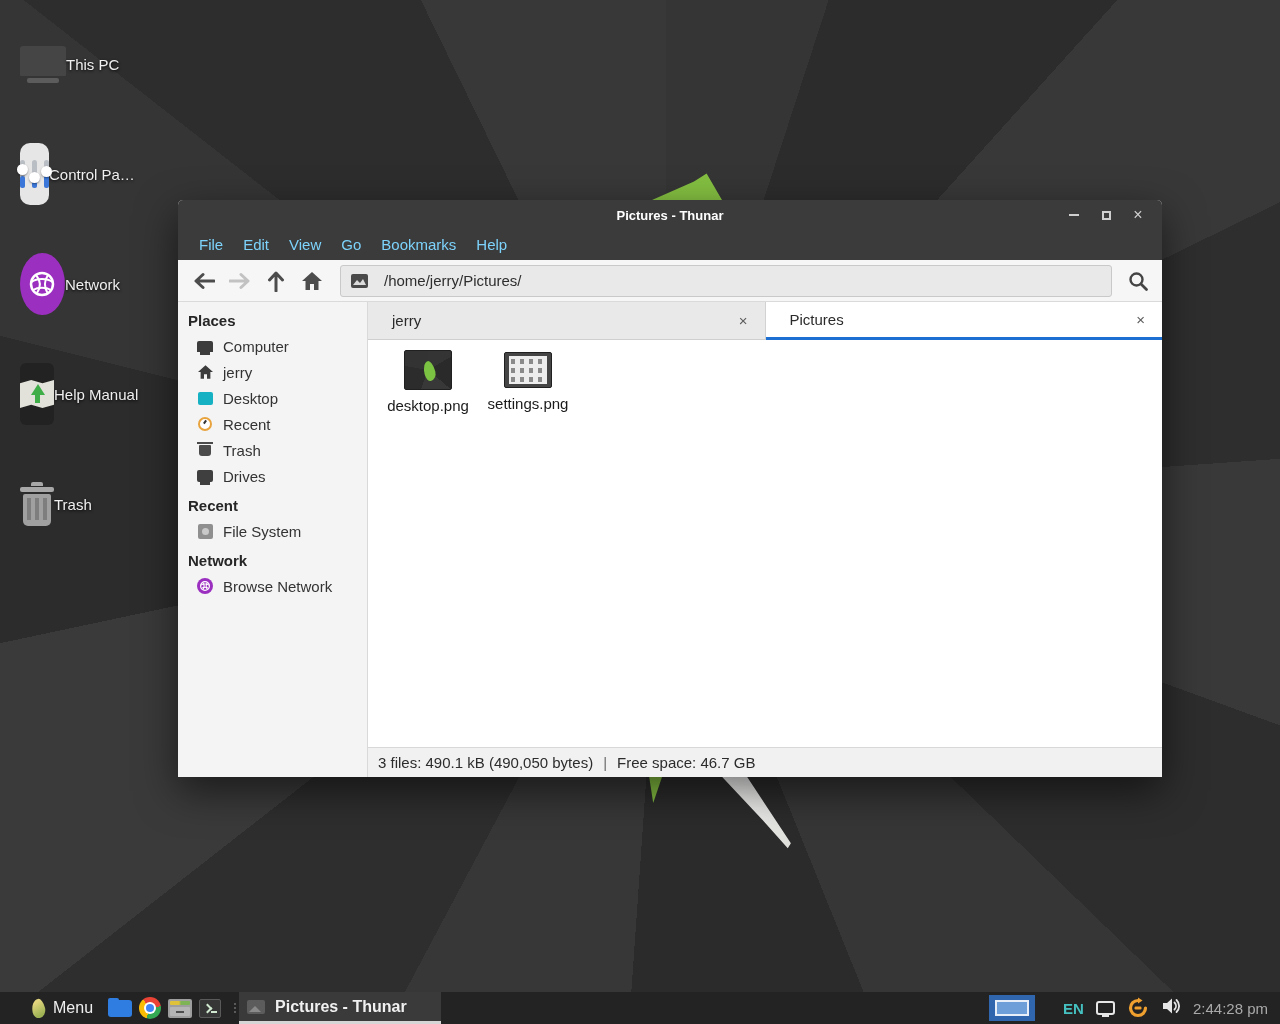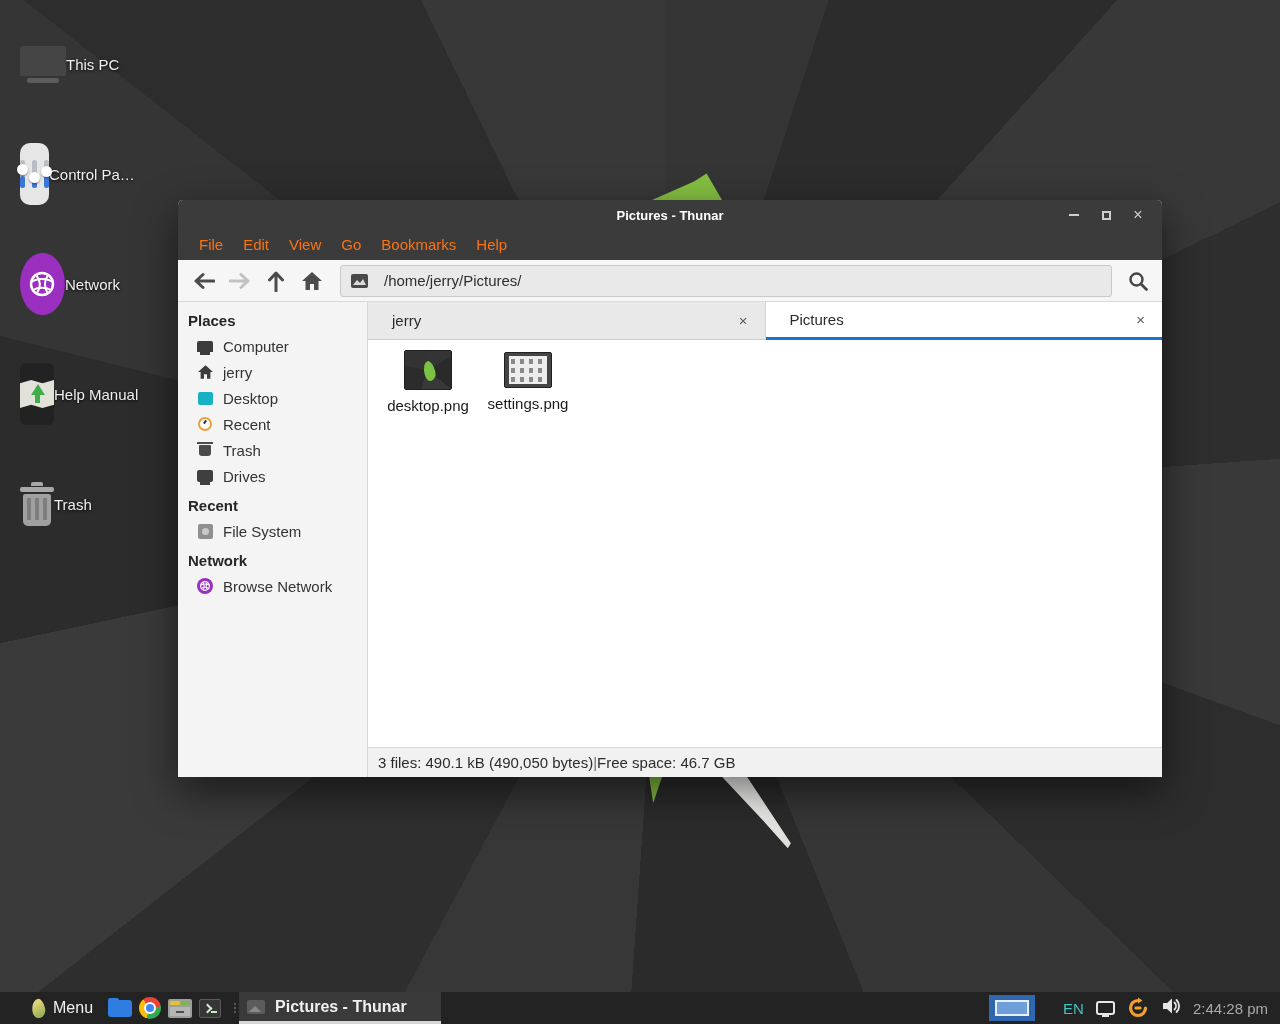--- a/index.html
+++ b/index.html
@@ -76,21 +76,21 @@
     position: relative; flex: 0 0 auto; }
   .title { position: absolute; left: 0; right: 0; text-align: center; color: #fff;
     font-size: 13px; font-weight: bold; }
   .win-controls { position: absolute; right: 8px; display: flex; align-items: center; }
   .wbtn { width: 32px; height: 28px; display: flex; align-items: center; justify-content: center; cursor: default; }
   .min-bar { width: 10px; height: 2px; background: #cfcfcf; }
   .max-square { width: 9px; height: 9px; border: 2px solid #cfcfcf; }
   .close-x { color: #cfcfcf; font-size: 16px; line-height: 1; }
   .menubar { height: 30px; background: #3b3b3b; display: flex; align-items: center;
     padding-left: 11px; flex: 0 0 auto; }
-  .menu-item { color: #f97316; font-size: 15px; padding: 0 10px; line-height: 30px; }
+  .menu-item { color: #7dd3fc; font-size: 15px; padding: 0 10px; line-height: 30px; }
   .toolbar { height: 42px; background: #f6f6f6; border-bottom: 1px solid #dadada;
     display: flex; align-items: center; padding: 0 6px 0 8px; flex: 0 0 auto; }
   .navbtn { width: 36px; height: 34px; display: flex; align-items: center; justify-content: center; border-radius: 3px; }
   .pathbar { flex: 1; height: 32px; margin: 0 8px 0 10px; background: #e9e9e9;
     border: 1px solid #c9c9c9; border-radius: 3px; display: flex; align-items: center;
     gap: 16px; padding: 0 10px; font-size: 15px; color: #2e2e2e; }
   .searchbtn { width: 36px; height: 34px; display: flex; align-items: center; justify-content: center; }
 
   .win-content { flex: 1; display: flex; min-height: 0; }
   .sidebar { width: 190px; background: #f4f4f4; border-right: 1px solid #d9d9d9;
@@ -134,21 +134,21 @@
     background-image: repeating-linear-gradient(#f4f4f4 0 3px, #cfcfcf 3px 4px); }
   .thumb-menu .leaf { left: 26px; top: 8px; width: 9px; height: 17px; }
   .thumb-settings { width: 48px; height: 36px; margin-top: 2px; background: #454545; border: 1px solid #202020;
     display: flex; align-items: center; justify-content: center; }
   .thumb-settings .inner { width: 38px; height: 28px; background: #ededed; padding: 3px 2px 0 2px; }
   .thumb-settings .row { height: 5px; margin-bottom: 4px;
     background-image: repeating-linear-gradient(90deg, #8a8a8a 0 4px, transparent 4px 9px); }
   .fname { margin-top: 7px; font-size: 15px; color: #1a1a1a; }
 
   .statusbar { height: 30px; background: #f1f1f1; border-top: 1px solid #d8d8d8;
-    display: flex; align-items: center; padding-left: 10px; font-size: 15px;
+    display: flex; align-items: center; gap: 10px; padding-left: 10px; font-size: 15px;
     color: #2c2c2c; flex: 0 0 auto; }
   .statusbar .sep { color: #6e6e6e; }
 
   
   .taskbar { position: absolute; left: 0; bottom: 0; width: 1280px; height: 32px;
     background: #232323; display: flex; align-items: center; padding-left: 24px; }
   .menu-button { display: flex; align-items: center; gap: 8px; padding: 0 12px 0 8px; height: 32px; }
   .mint-leaf { width: 13px; height: 19px; background: linear-gradient(160deg, #e3d47e 20%, #9fb355 80%);
     border-radius: 60% 40% 55% 45%/65% 55% 45% 35%; transform: rotate(-12deg); }
   .menu-label { color: #efefef; font-size: 16px; }
@@ -178,21 +178,21 @@
   .grip i { width: 2px; height: 2px; background: #6e6e6e; border-radius: 50%; }
   .task-button { width: 202px; height: 32px; background: #3a3a3a; border-bottom: 3px solid #d6d6d6;
     display: flex; align-items: center; gap: 10px; padding-left: 8px; }
   .task-ico { width: 18px; height: 14px; background: #5c5c5c; border-radius: 2px; position: relative; overflow: hidden; }
   .task-ico::after { content: ""; position: absolute; left: 2px; bottom: 2px; width: 0; height: 0;
     border-left: 6px solid transparent; border-right: 6px solid transparent; border-bottom: 6px solid #8a8a8a; }
   .task-label { color: #f0f0f0; font-size: 16px; font-weight: bold; }
   .tray { margin-left: auto; display: flex; align-items: center; gap: 12px; padding-right: 12px; height: 32px; }
   .pager { width: 46px; height: 26px; background: #2f66ad; display: flex; align-items: center; justify-content: center; margin-right: 16px; }
   .pager .ws { width: 34px; height: 16px; background: #6f9fd8; border: 2px solid #e8eff9; }
-  .kbd-layout { color: #45c1c1; font-size: 15px; font-weight: normal; }
+  .kbd-layout { color: #45c1c1; font-size: 15px; font-weight: bold; }
   .ico-display { width: 19px; height: 14px; border: 2px solid #e6e6e6; border-radius: 3px; position: relative; }
   .ico-display::after { content: ""; position: absolute; left: 4px; bottom: -4px; width: 7px; height: 2px; background: #e6e6e6; }
   .ico-update { width: 22px; height: 22px; position: relative; }
   .ico-update svg { display: block; }
   .clock { color: #a9a9a9; font-size: 15px; }
 </style>
 </head>
 <body>
 
 <div class="wp-frag frag-green-top"></div>

